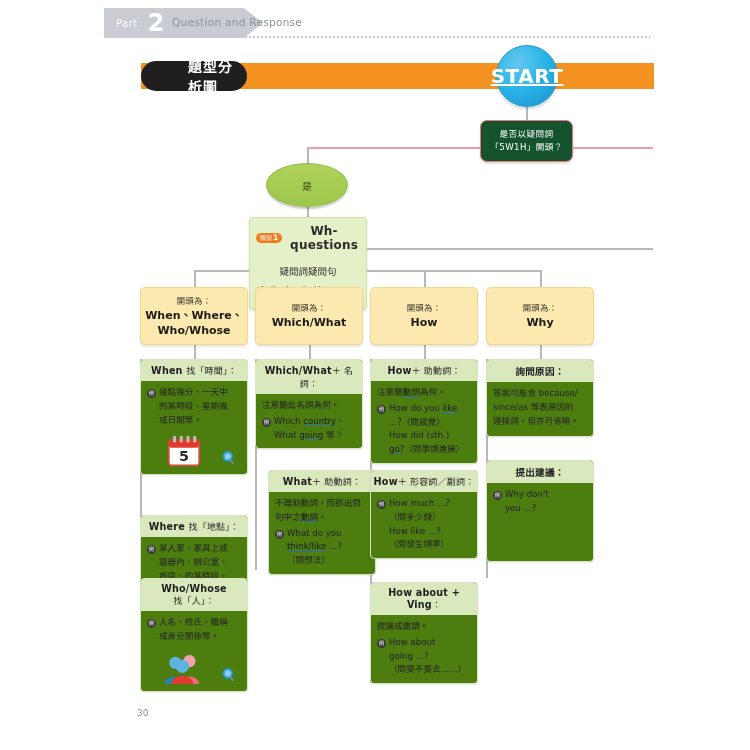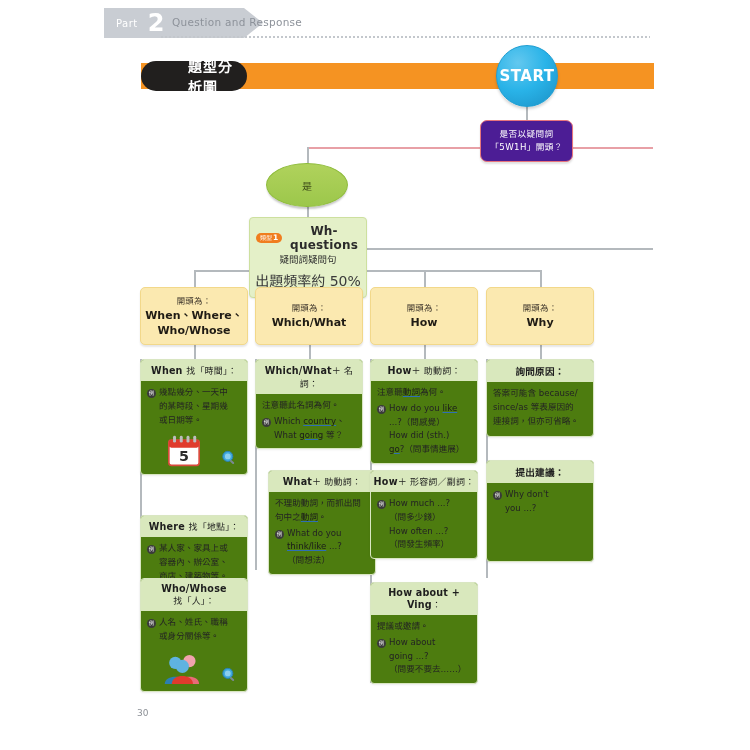--- a/index.html
+++ b/index.html
@@ -51,26 +51,27 @@
   }
 
   
   .node { position:absolute; }
 
   .start-circle {
     width:62px; height:62px; border-radius:50%;
     background: radial-gradient(circle at 35% 28%, #63c8ef 0%, #29b3e8 48%, #1b8fc4 100%);
     border:1px solid #1f9ed2;
     display:flex; align-items:center; justify-content:center;
-    color:#ffffff; font-size:15px; font-weight:bold; letter-spacing:.5px;
+    color:#ffffff; font-size:20px; font-weight:bold; letter-spacing:.5px;
     box-shadow: 0 2px 3px rgba(0,0,0,.18);
+    text-decoration: underline;
   }
 
   .decision {
-    background:#4c1d95; border:1px solid #e8757d; border-radius:7px;
+    background:#14532d; border:1px solid #e8757d; border-radius:7px;
     box-shadow: 0 2px 2px rgba(0,0,0,.12);
     display:flex; flex-direction:column; align-items:center; justify-content:center;
     color:#ffffff; font-size:8.6px; line-height:1.55; letter-spacing:.4px;
   }
 
   .ellipse-yes {
     width:82px; height:44px; border-radius:50%;
     background: linear-gradient(#b0d25c, #9cc74b);
     border:1px solid #8fbc3c;
     display:flex; align-items:center; justify-content:center;
@@ -85,21 +86,21 @@
     box-shadow: 0 1px 2px rgba(0,0,0,.10);
   }
   .type-row { display:flex; align-items:center; justify-content:flex-start; gap:4px; padding-left:2px;}
   .type-badge {
     background:#f07d1f; color:#fff; font-size:6px; border-radius:8px;
     padding:1.5px 4px 1.5px 4px; line-height:1; white-space:nowrap;
     display:flex; align-items:center; gap:1px;
   }
   .type-badge .n { font-size:7.5px; font-weight:bold; }
   .type-en { font-size:12px; font-weight:bold; color:#2b2b2b; letter-spacing:.2px; }
-  .type-zh { font-size:9.5px; color:#2b2b2b; margin-top:0; }
+  .type-zh { font-size:9.5px; color:#2b2b2b; margin-top:12px; }
   .type-freq { font-size:14px; color:#3a3a3a; margin-top:4px; }
 
   .yellow-box {
     width:108px; height:58px;
     background:#fbe9b0; border:1px solid #f2d88a; border-radius:5px;
     display:flex; flex-direction:column; align-items:center; justify-content:center;
     box-shadow: 0 2px 2px rgba(0,0,0,.10);
     padding:3px;
   }
   .yellow-top { font-size:8.4px; color:#3a3228; letter-spacing:.3px; }
@@ -279,21 +280,21 @@
     <div class="card-head">
       <span>Where</span>
       <span class="small">找「地點」：</span>
     </div>
     <div class="card-body">
       <div class="ex">
         <span class="exdot">例</span>
         <span class="extext">
           <span>某人家、家具上或</span><br>
           <span>容器內、辦公室、</span><br>
-          <span>商店、建築物等。</span>
+          <span>商店、的某時段。</span>
         </span>
       </div>
       <div class="icon-row">
         <svg style="position:absolute;left:22px;bottom:1px;width:34px;height:30px;" viewBox="0 0 40 36">
           <path d="M20 3 L38 18 L33 18 L33 33 L7 33 L7 18 L2 18 Z" fill="#e8472f"></path>
           <path d="M20 8 L31 18 L31 31 L9 31 L9 18 Z" fill="#ffffff"></path>
           <rect x="14" y="19" width="12" height="9" fill="#3fa9dd" stroke="#2b7fb2" stroke-width="1"></rect>
           <rect x="6" y="31" width="28" height="4" rx="1.5" fill="#b9c3cc"></rect>
         </svg>
         <svg class="magnifier" viewBox="0 0 20 20">
@@ -393,21 +394,21 @@
   <div class="node green-card" style="left:370px; top:470px;">
     <div class="card-head">
       <span>How</span><span class="small">＋ 形容詞／副詞：</span>
     </div>
     <div class="card-body">
       <div class="ex">
         <span class="exdot">例</span>
         <span class="extext en">
           <span>How much ...?</span><br>
           <span>（問多少錢）</span><br>
-          <span>How often ...?</span><br>
+          <span>How like ...?</span><br>
           <span>（問發生頻率）</span>
         </span>
       </div>
     </div>
   </div>
 
   <div class="node green-card" style="left:486px; top:359px;">
     <div class="card-head">詢問原因：</div>
     <div class="card-body">
       <div class="note">

